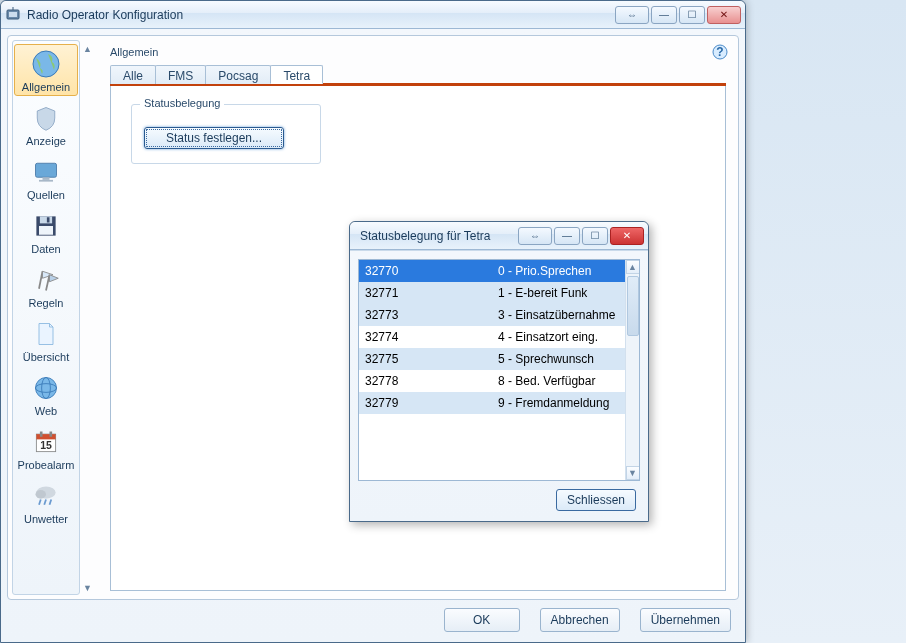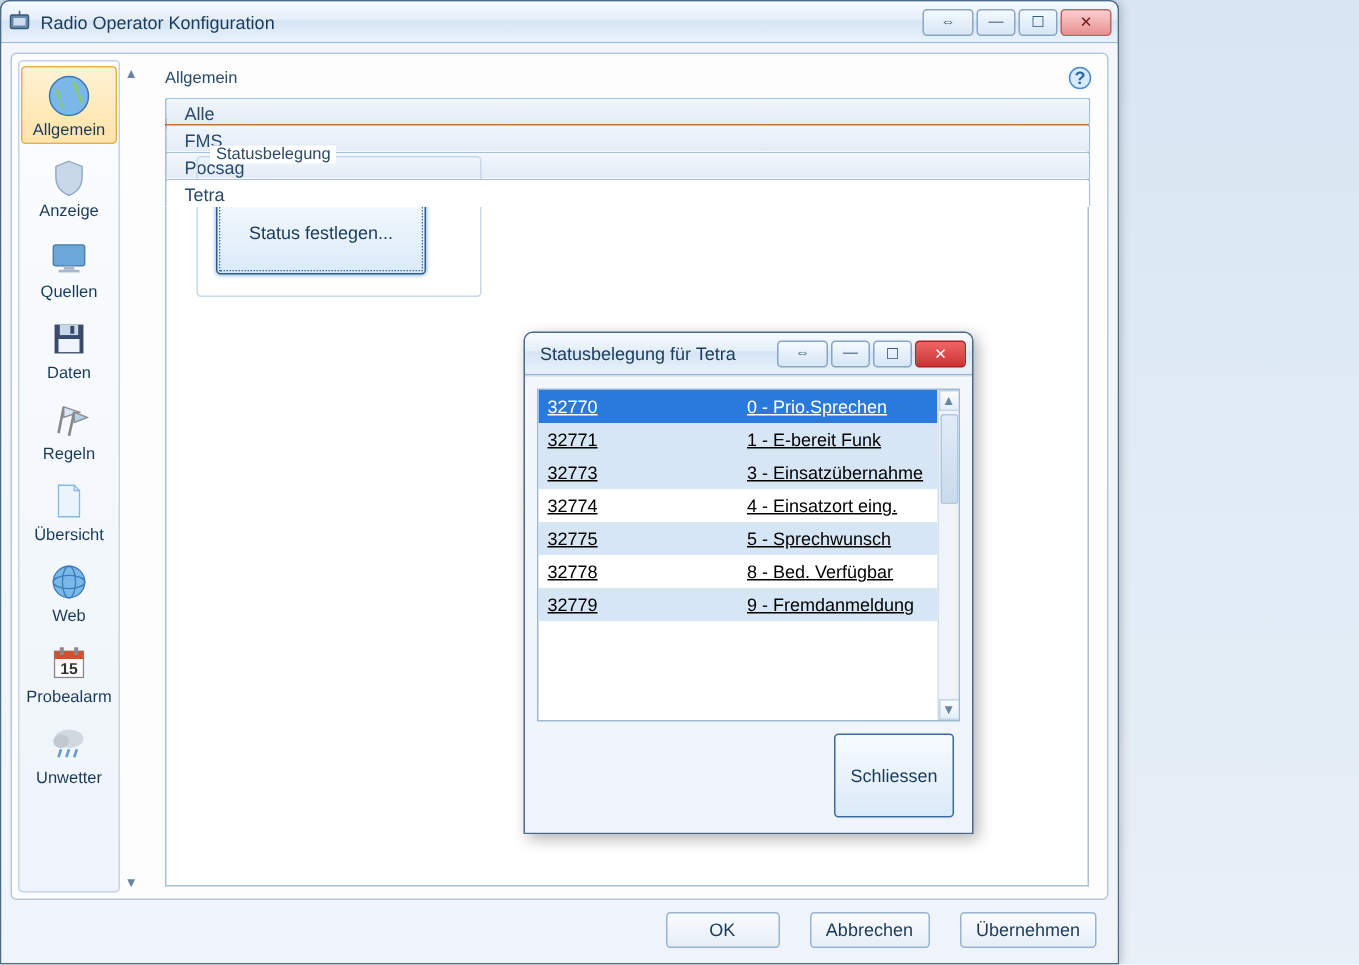--- a/index.html
+++ b/index.html
@@ -24,46 +24,46 @@
 .sb-scroll { width: 10px; margin-left: 2px; display: flex; flex-direction: column; align-items: center; justify-content: space-between; padding: 4px 0; }
 .sb-scroll .arrow { width: 8px; height: 8px; color: #6a84a0; font-size: 9px; }
 
 .sb-item { width: 64px; display: flex; flex-direction: column; align-items: center; padding: 3px 0 2px 0; margin: 1px 0; border: 1px solid transparent; border-radius: 3px; cursor: default; }
 .sb-item.selected { background: linear-gradient(to bottom, #fff2d4, #ffe4a8); border: 1px solid #e6b04a; }
 .sb-item .icon { width: 32px; height: 32px; display: flex; align-items: center; justify-content: center; }
 .sb-item .label { font-size: 11px; color: #1a3a5a; margin-top: 1px; }
 
 .content { position: absolute; top: 4px; left: 94px; right: 4px; bottom: 4px; padding: 6px 8px; }
 .section-header { font-size: 11px; color: #2a4a6a; margin-bottom: 6px; }
-.tabs { display: flex; border-bottom: 7px solid #c2410c; height: 22px; flex-direction: column; }
+.tabs { display: flex; border-bottom: 3px solid #c2410c; height: 22px; }
 .tab { padding: 3px 12px 0 12px; border: 1px solid #a8bfd6; border-bottom: none; background: linear-gradient(to bottom, #f0f6fc, #e2ecf6); margin-right: -1px; border-radius: 2px 2px 0 0; color: #2a4a6a; position: relative; top: 1px; cursor: default; }
 .tab.active { background: #fff; border-bottom: 1px solid #fff; z-index: 2; }
 .tab-body { border: 1px solid #a8bfd6; border-top: none; background: #fff; height: 505px; padding: 18px 20px; }
 
 .groupbox { border: 1px solid #c8d8e8; border-radius: 3px; width: 190px; padding: 10px 12px 14px 12px; position: relative; }
 .groupbox .legend { position: absolute; top: -8px; left: 8px; background: #fff; padding: 0 4px; font-size: 11px; color: #2a4a6a; }
-.btn { border: 1px solid #3a6aa0; border-radius: 3px; background: linear-gradient(to bottom, #f6fbff, #dbeaf8); padding: 20px 10px; color: #1a3a5a; cursor: default; min-width: 70px; text-align: center; }
+.btn { border: 1px solid #3a6aa0; border-radius: 3px; background: linear-gradient(to bottom, #f6fbff, #dbeaf8); padding: 3px 10px; color: #1a3a5a; cursor: default; min-width: 70px; text-align: center; }
 .btn.focus { outline: 1px dotted #3a6aa0; outline-offset: -3px; border-color: #2a5a90; box-shadow: 0 0 3px #6aa0d8; }
 
 .helpicon { position: absolute; top: 4px; right: 6px; width: 16px; height: 16px; color: #4a8ac8; }
 
 .bottom-btns { position: absolute; right: 14px; bottom: 10px; display: flex; gap: 20px; }
 .bottom-btns .btn { min-width: 76px; padding: 4px 10px; background: linear-gradient(to bottom,#fafcff,#e6eef6); border-color:#9ab4ce; }
 
 
 .dialog { position: absolute; top: 192px; left: 348px; width: 300px; border: 1px solid #4a6a8a; border-radius: 6px 6px 0 0; background: #fff; box-shadow: 3px 3px 10px rgba(0,0,0,0.3); }
 .dialog .titlebar { border-radius: 6px 6px 0 0; }
 .dialog .dlg-client { padding: 8px; background: linear-gradient(to bottom,#f3f7fc,#eef4fa); border-top:1px solid #cadaea;}
 .grid-wrap { border: 1px solid #9db8d4; background: #fff; }
 .grid-header { display: flex; background: linear-gradient(to bottom,#fdfeff,#eaf1f9); border-bottom: 1px solid #c2d4e6; height: 20px; }
 .grid-header .col { padding: 2px 6px; border-right: 1px solid #d2e0ee; color: #2a4a6a; }
 .grid-body { height: 220px; overflow: hidden; position: relative; }
 .grid-rows { position: absolute; top:0; left:0; right:14px; }
 .grid-row { display: flex; height: 22px; align-items: center; }
-.grid-row .cell { padding: 0 6px; white-space: nowrap; overflow: hidden; text-decoration: underline; }
+.grid-row .cell { padding: 0 6px; white-space: nowrap; overflow: hidden; }
 .grid-row.even { background: #d6e6f5; }
 .grid-row.odd { background: #ffffff; }
 .grid-row.selected { background: #2a7ade; color: #fff; }
 .col-num { width: 134px; }
 .col-txt { width: 134px; }
 .grid-scroll { position:absolute; top:0; right:0; bottom:0; width:14px; background:#eef4fa; border-left:1px solid #d2e0ee; display:flex; flex-direction:column; align-items:center; justify-content:space-between; }
 .grid-scroll .sarrow { height:14px; width:14px; display:flex;align-items:center;justify-content:center; color:#6a84a0; font-size:9px; background:linear-gradient(to bottom,#fbfdff,#e4eef9); border:1px solid #c2d4e6;}
 .grid-scroll .thumb { width:12px; height:60px; background:linear-gradient(to bottom,#e0ecf8,#c8daec); border:1px solid #b0c8e0; border-radius:2px; margin-top:2px;}
 .dlg-footer { display:flex; justify-content:flex-end; padding: 8px 4px 2px 4px; }
 </style>

